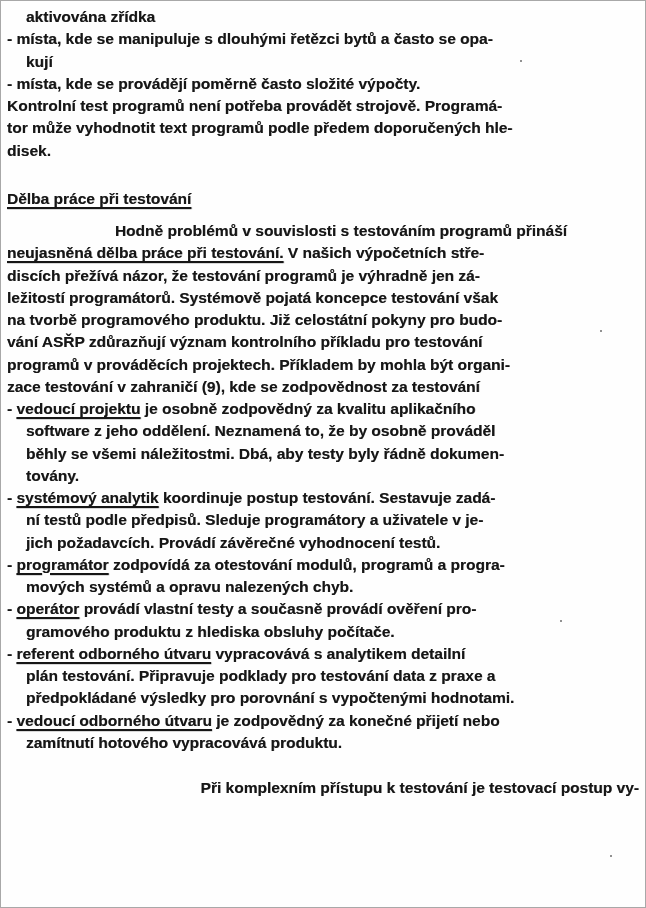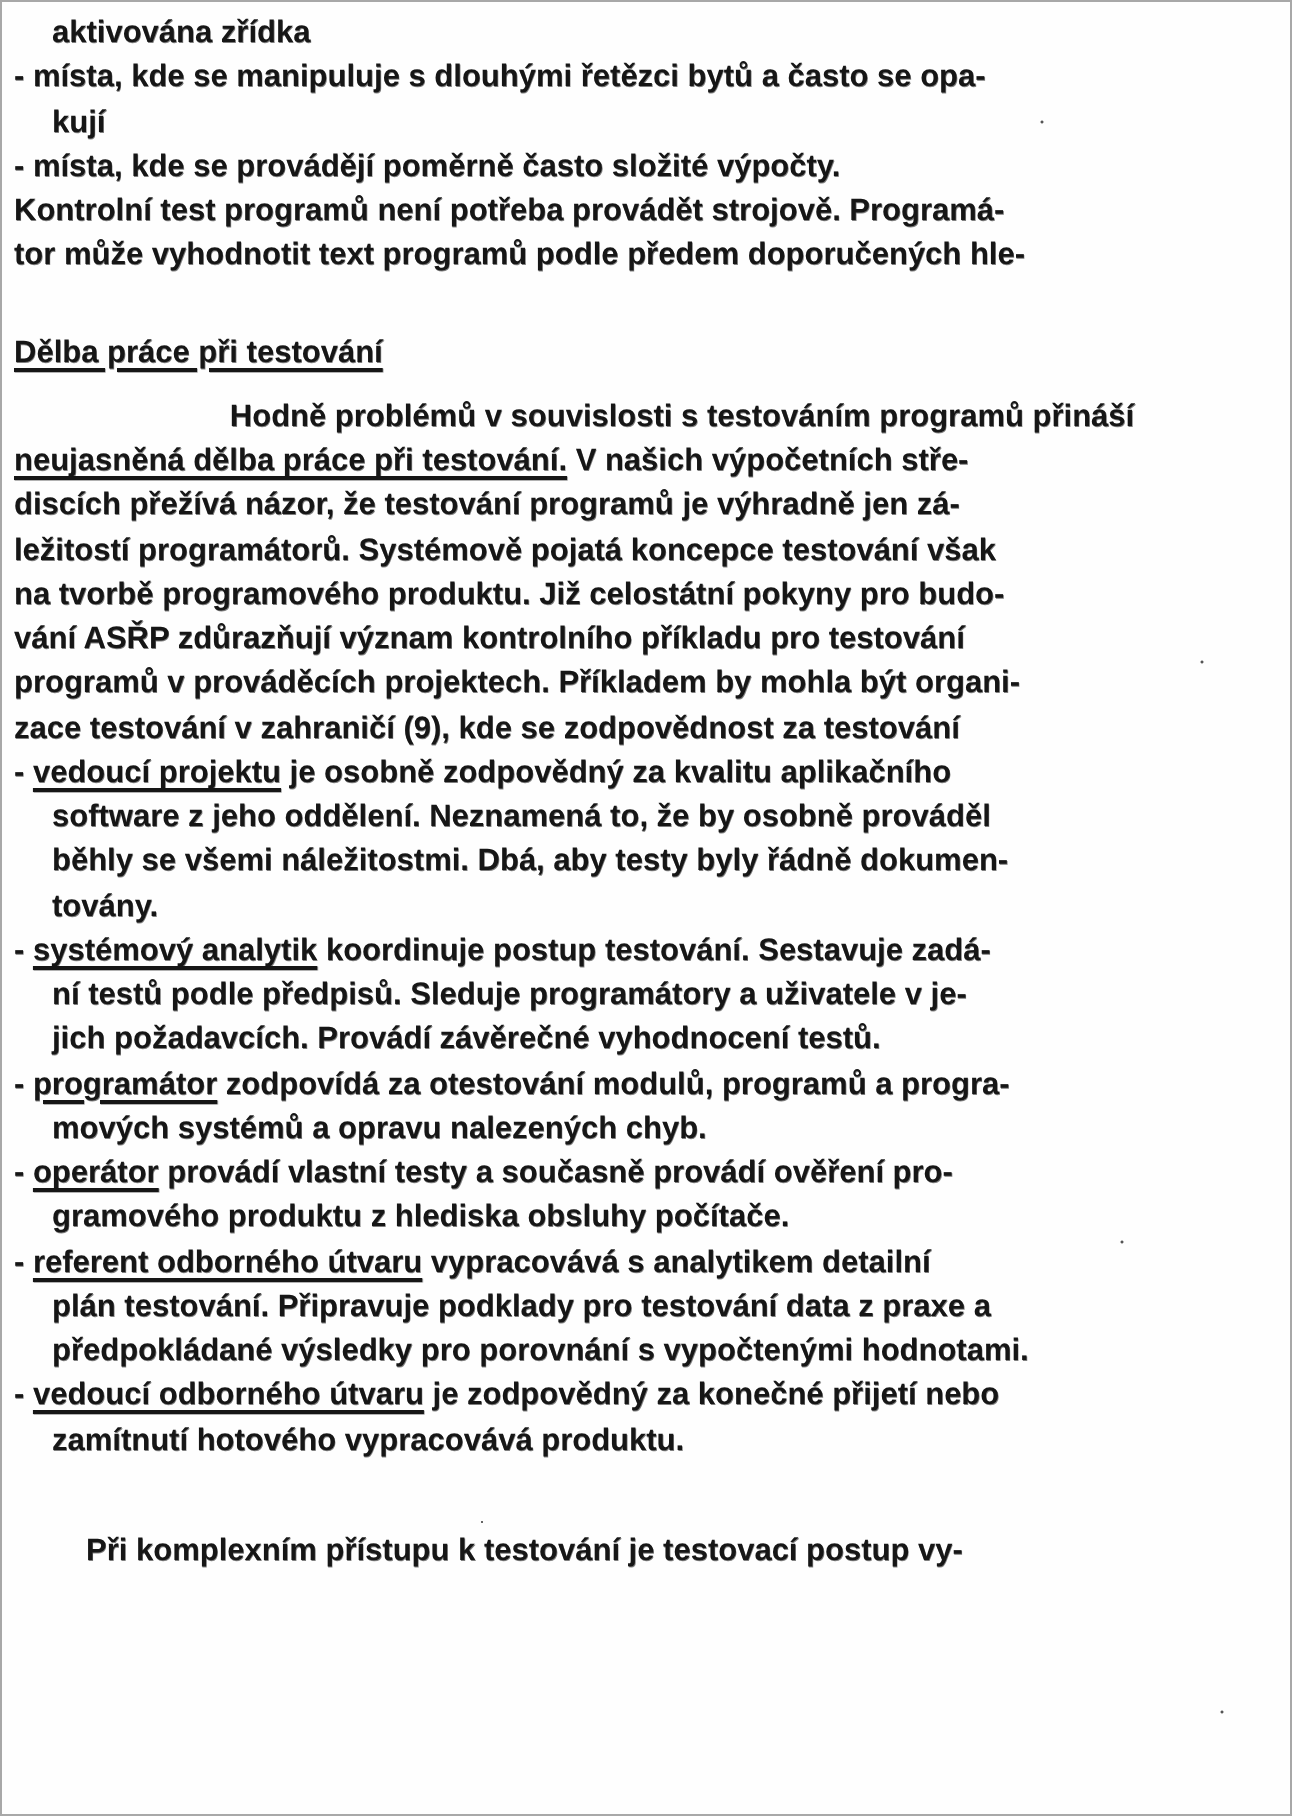--- a/index.html
+++ b/index.html
@@ -53,20 +53,21 @@
 <body>
 
 <div class="page">
   <div>
       <div class="line ind1"><span>aktivována zřídka</span></div>
       <div class="line ind0"><span>- místa, kde se manipuluje s dlouhými řetězci bytů a často se opa-</span></div>
       <div class="line ind1"><span>kují</span></div>
       <div class="line ind0"><span>- místa, kde se provádějí poměrně často složité výpočty.</span></div>
       <div class="line ind0"><span>Kontrolní test programů není potřeba provádět strojově. Programá-</span></div>
       <div class="line ind0"><span>tor může vyhodnotit text programů podle předem doporučených hle-</span></div>
+      <div class="line ind0"><span>disek.</span></div>
       <div class="line ind0 heading" style="margin-top: 26px;"><span class="u">Dělba práce při testování</span></div>
       <div class="line ind2" style="margin-top: 10px; text-align: center;"><span>Hodně problémů v souvislosti s testováním programů přináší</span></div>
       <div class="line ind0"><span class="u">neujasněná dělba práce při testování.</span><span> V našich výpočetních stře-</span></div>
       <div class="line ind0"><span>discích přežívá názor, že testování programů je výhradně jen zá-</span></div>
       <div class="line ind0"><span>ležitostí programátorů. Systémově pojatá koncepce testování však</span></div>
       <div class="line ind0"><span>na tvorbě programového produktu. Již celostátní pokyny pro budo-</span></div>
       <div class="line ind0"><span>vání ASŘP zdůrazňují význam kontrolního příkladu pro testování</span></div>
       <div class="line ind0"><span>programů v prováděcích projektech. Příkladem by mohla být organi-</span></div>
       <div class="line ind0"><span>zace testování v zahraničí (9), kde se zodpovědnost za testování</span></div>
       <div class="line ind0"><span>- </span><span class="u">vedoucí projektu</span><span> je osobně zodpovědný za kvalitu aplikačního</span></div>
@@ -78,15 +79,15 @@
       <div class="line ind1"><span>jich požadavcích. Provádí závěrečné vyhodnocení testů.</span></div>
       <div class="line ind0"><span>- </span><span class="u">programátor</span><span> zodpovídá za otestování modulů, programů a progra-</span></div>
       <div class="line ind1"><span>mových systémů a opravu nalezených chyb.</span></div>
       <div class="line ind0"><span>- </span><span class="u">operátor</span><span> provádí vlastní testy a současně provádí ověření pro-</span></div>
       <div class="line ind1"><span>gramového produktu z hlediska obsluhy počítače.</span></div>
       <div class="line ind0"><span>- </span><span class="u">referent odborného útvaru</span><span> vypracovává s analytikem detailní</span></div>
       <div class="line ind1"><span>plán testování. Připravuje podklady pro testování data z praxe a</span></div>
       <div class="line ind1"><span>předpokládané výsledky pro porovnání s vypočtenými hodnotami.</span></div>
       <div class="line ind0"><span>- </span><span class="u">vedoucí odborného útvaru</span><span> je zodpovědný za konečné přijetí nebo</span></div>
       <div class="line ind1"><span>zamítnutí hotového vypracovává produktu.</span></div>
-      <div class="line ind2" style="margin-top: 33px;"><span>Při komplexním přístupu k testování je testovací postup vy-</span></div>
+      <div class="line ind2" style="margin-top: 23px; text-align: right;"><span>Při komplexním přístupu k testování je testovací postup vy-</span></div>
     </div>
 </div>
 
 </body></html>

